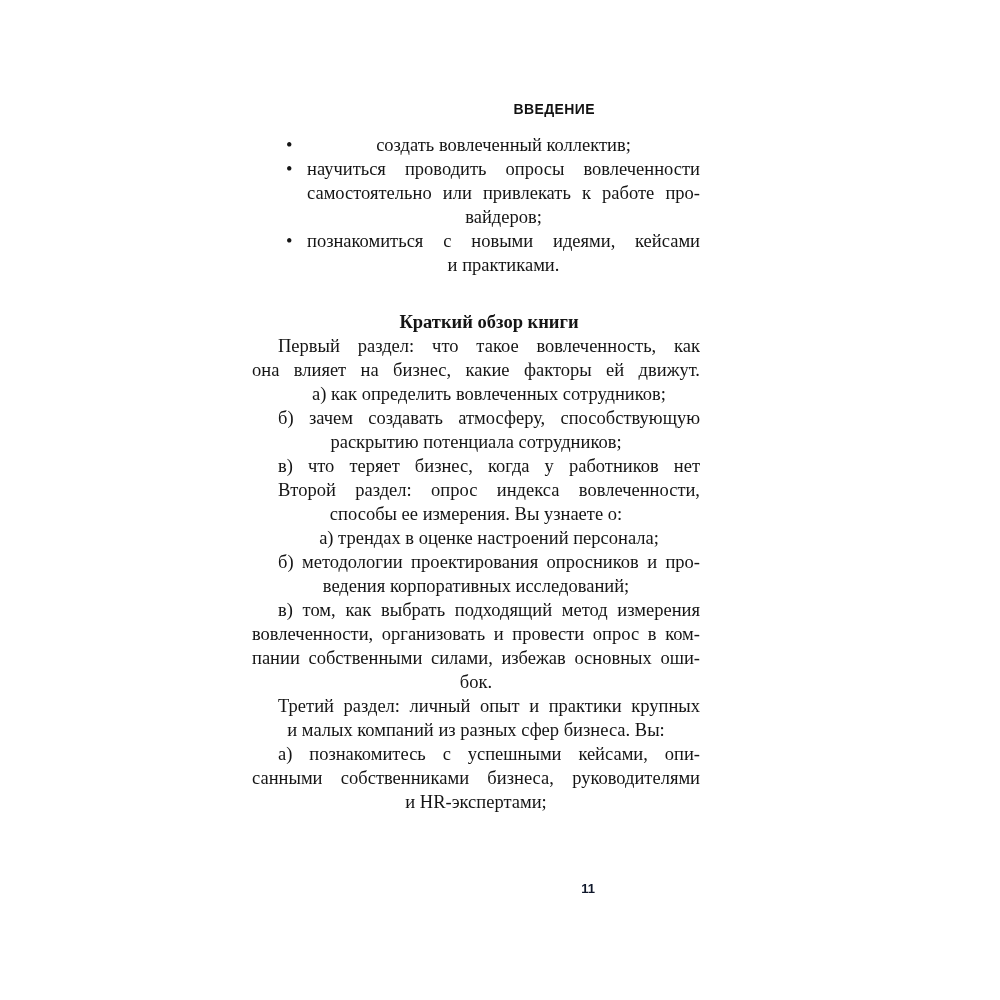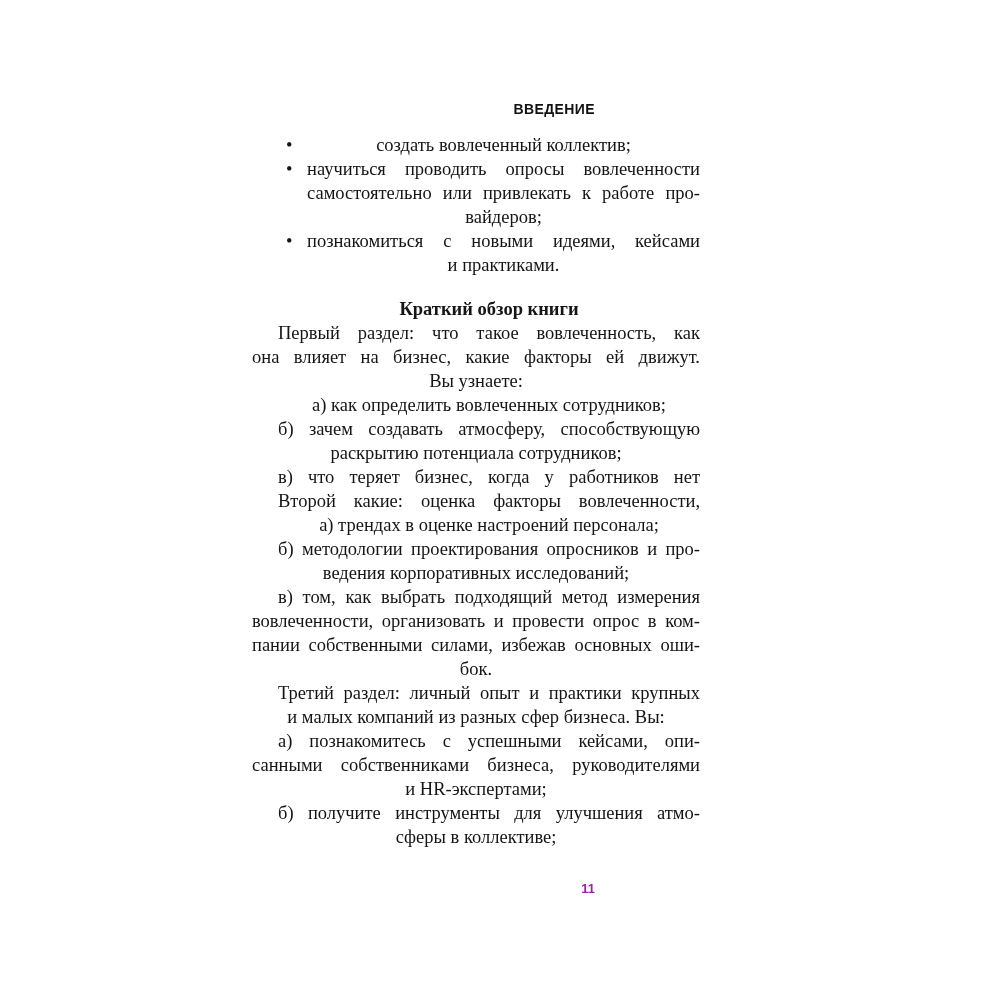--- a/index.html
+++ b/index.html
@@ -25,36 +25,36 @@
     color: #111111;
     transform: scaleY(1.08);
     transform-origin: top right;
   }
   .page-number {
     position: absolute;
     top: 881px; right: 250px;
     font-family: "Liberation Sans", sans-serif;
     font-weight: bold;
     font-size: 13px;
-    color: #a21caf;
+    color: #0f172a;
   }
   .body-text {
     position: absolute;
     left: 252px; top: 133px;
     width: 448px;
     font-size: 18.5px;
     line-height: 24px;
     color: #151515;
   }
   .ln { min-height: 24px; text-align: center; }
   .ln.j { text-align: justify; text-align-last: justify; }
   .ln.ind { padding-left: 26px; }
   .heading {
     font-weight: bold;
-    margin-top: 20px;
+    margin-top: 33px;
     padding-left: 26px;
   }
   .it { }
   .bullet-item { position: relative; padding-left: 55px; }
   .bullet-item .dot {
     position: absolute;
     left: 34px; top: 0;
     font-size: 18.5px;
     line-height: 24px;
   }
@@ -81,34 +81,34 @@
           <span class="dot">•</span>
           <div class="ln j"><span>познакомиться с новыми идеями, кейсами</span></div>
           <div class="ln"><span>и практиками.</span></div>
         </div>
       </div>
     <div class="ln heading">Краткий обзор книги</div>
     <div id="paragraph-list">
         <div>
           <div class="ln j ind"><span class="it">Первый раздел:</span><span> что такое вовлеченность, как</span></div>
           <div class="ln j"><span>она влияет на бизнес, какие факторы ей движут.</span></div>
-          <div class="ln"><span>Вы узнаете:</span></div>
         </div>
         <div>
           <div class="ln ind"><span>а) как определить вовлеченных сотрудников;</span></div>
         </div>
         <div>
           <div class="ln j ind"><span>б) зачем создавать атмосферу, способствующую</span></div>
           <div class="ln"><span>раскрытию потенциала сотрудников;</span></div>
         </div>
         <div>
           <div class="ln j ind"><span>в) что теряет бизнес, когда у работников нет</span></div>
         </div>
         <div>
-          <div class="ln j ind"><span class="it">Второй какие:</span><span> оценка факторы вовлеченности,</span></div>
+          <div class="ln j ind"><span class="it">Второй раздел:</span><span> опрос индекса вовлеченности,</span></div>
+          <div class="ln"><span>способы ее измерения. Вы узнаете о:</span></div>
         </div>
         <div>
           <div class="ln ind"><span>а) трендах в оценке настроений персонала;</span></div>
         </div>
         <div>
           <div class="ln j ind"><span>б) методологии проектирования опросников и про-</span></div>
           <div class="ln"><span>ведения корпоративных исследований;</span></div>
         </div>
         <div>
           <div class="ln j ind"><span>в) том, как выбрать подходящий метод измерения</span></div>
@@ -118,21 +118,17 @@
         </div>
         <div>
           <div class="ln j ind"><span class="it">Третий раздел:</span><span> личный опыт и практики крупных</span></div>
           <div class="ln"><span>и малых компаний из разных сфер бизнеса. Вы:</span></div>
         </div>
         <div>
           <div class="ln j ind"><span>а) познакомитесь с успешными кейсами, опи-</span></div>
           <div class="ln j"><span>санными собственниками бизнеса, руководителями</span></div>
           <div class="ln"><span>и HR-экспертами;</span></div>
         </div>
-        <div>
-          <div class="ln j ind"><span>б) получите инструменты для улучшения атмо-</span></div>
-          <div class="ln"><span>сферы в коллективе;</span></div>
-        </div>
       </div>
   </div>
 
   <div class="page-number">11</div>
 </div>
 
 </body></html>

